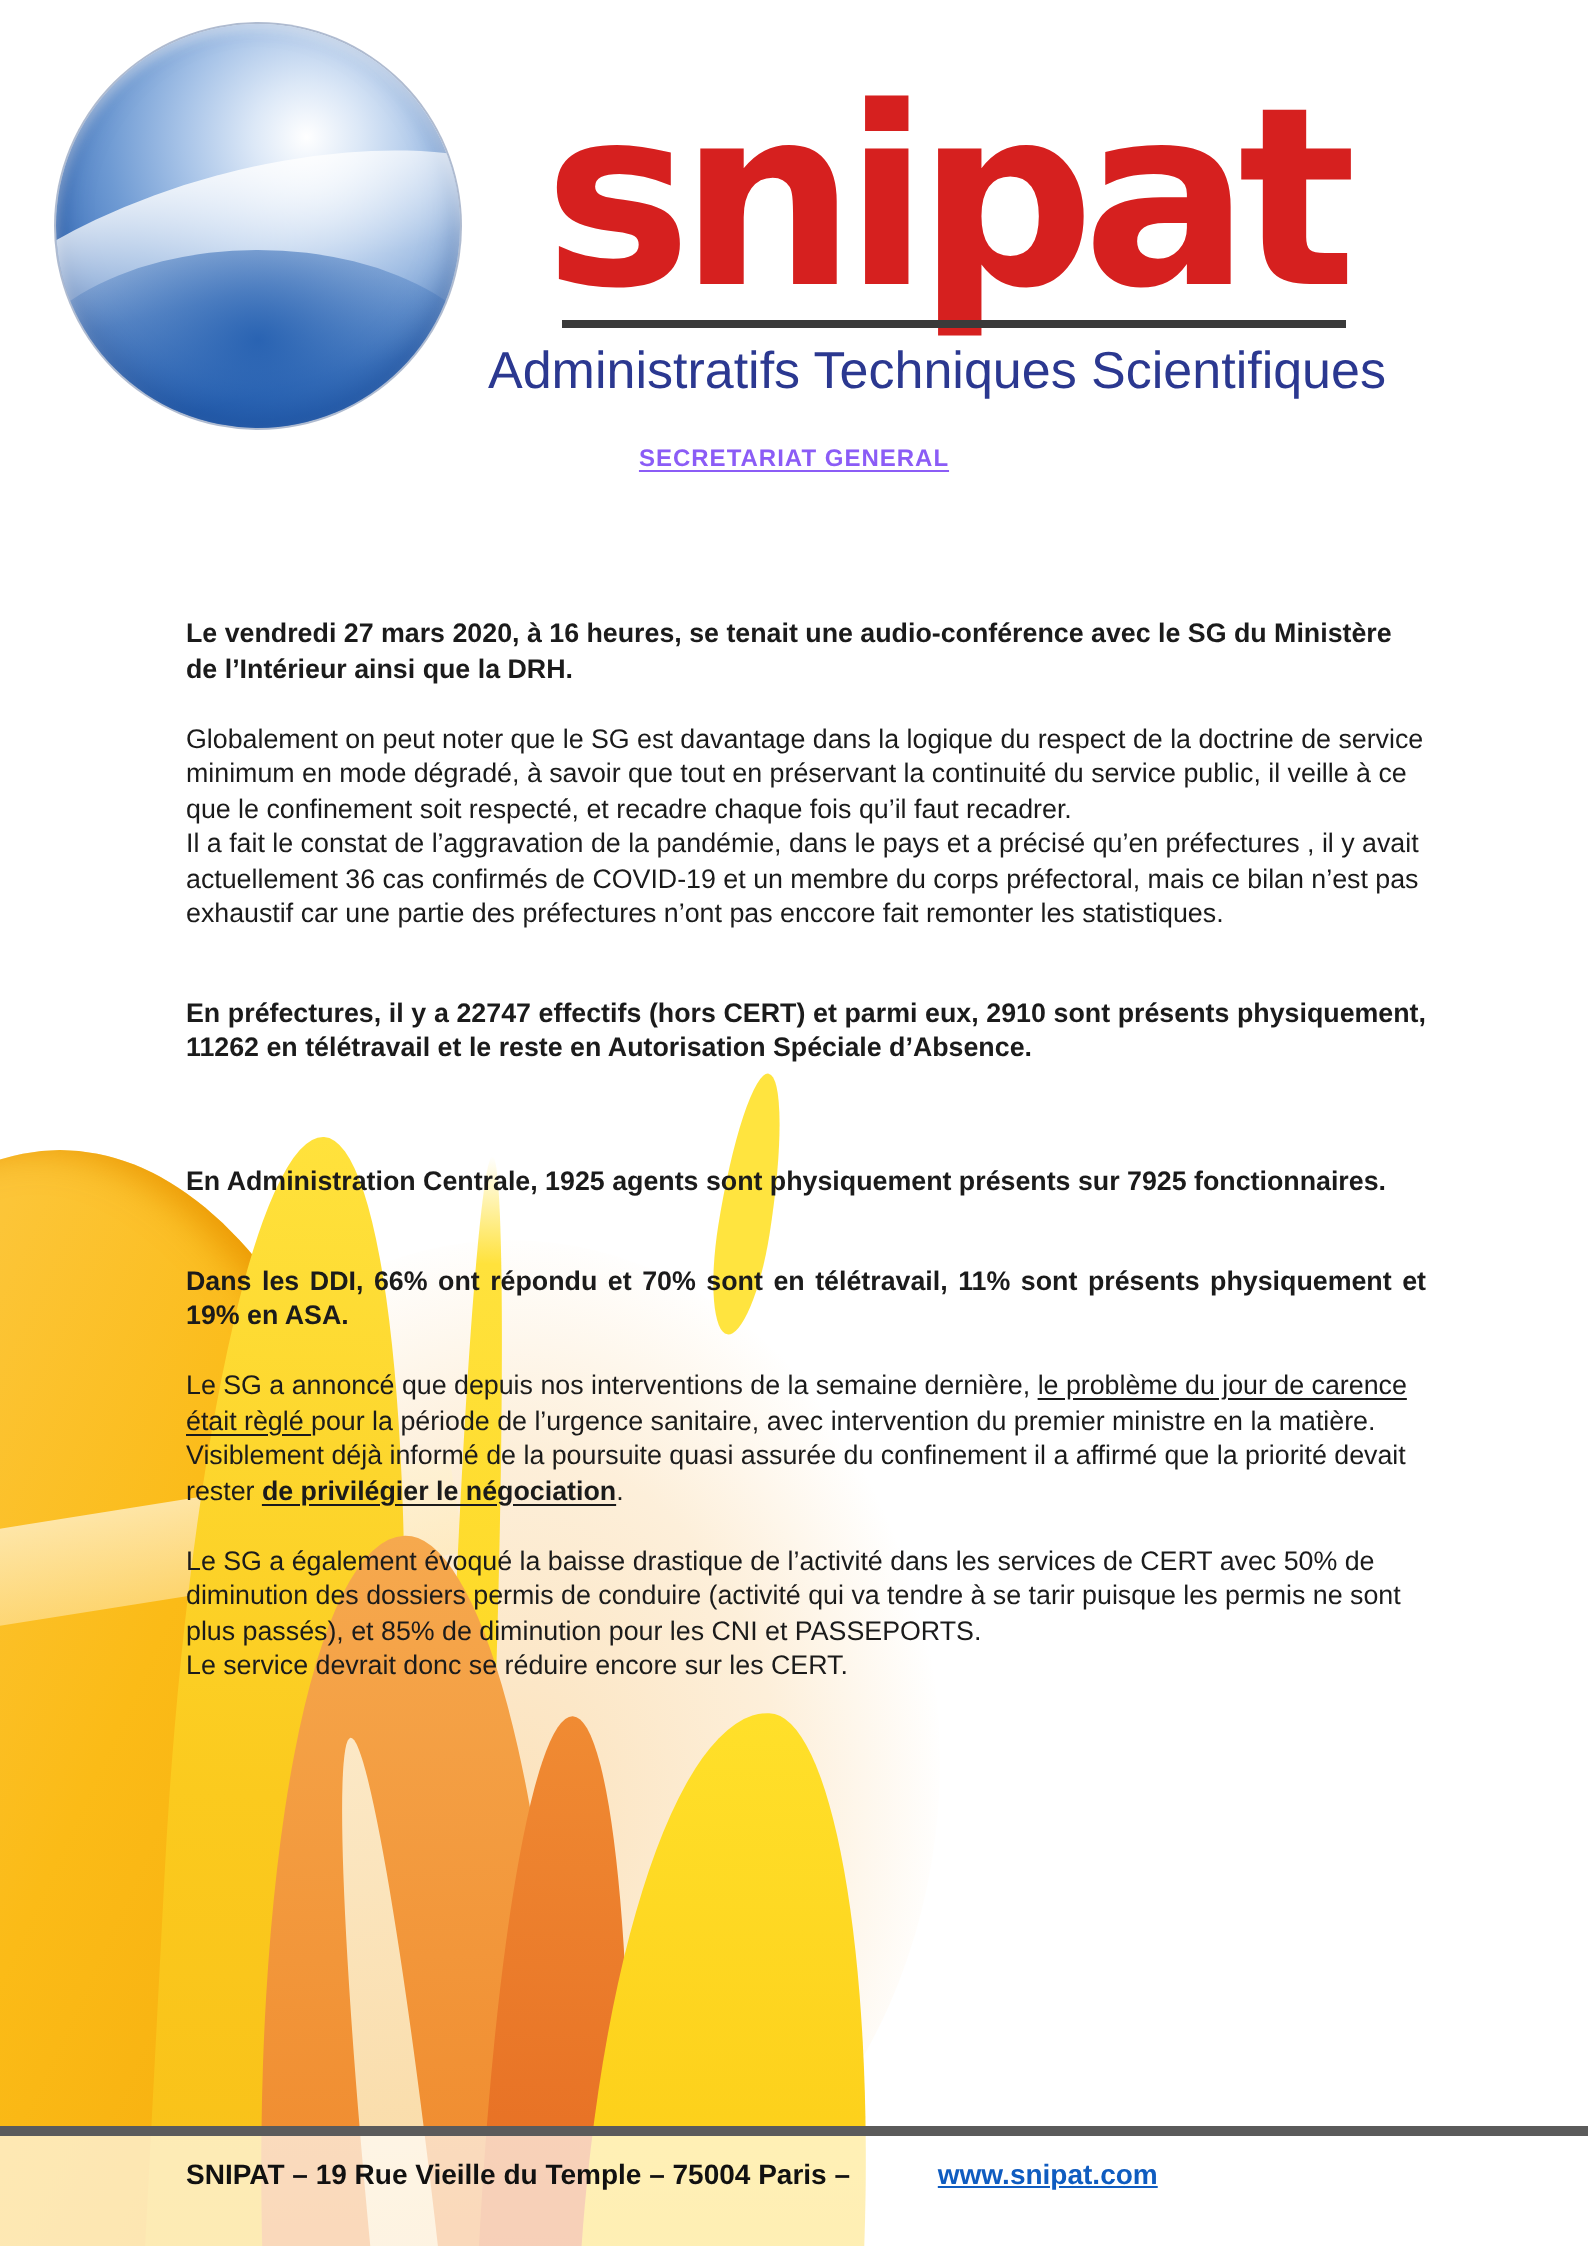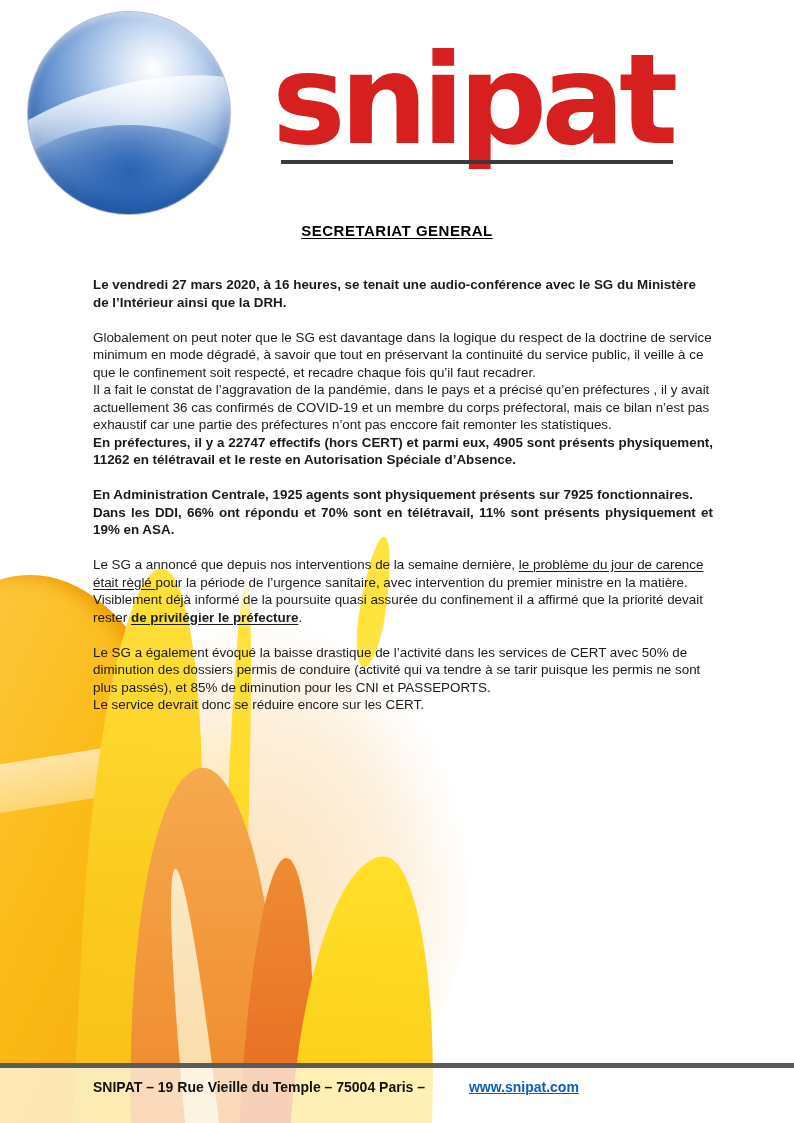--- a/index.html
+++ b/index.html
@@ -84,31 +84,31 @@
     font-family:"DejaVu Sans", sans-serif; font-weight:bold;
     font-size:124px; line-height:1; letter-spacing:-6px; color:#D6201F;
   }
   .brand-rule { position:absolute; left:281px; top:160px; width:392px; height:4px; background:#3A3A3A; }
   .brand-subtitle {
     position:absolute; left:244px; top:171px; width:520px;
     font-size:26px; line-height:1.15; color:#2B3890; white-space:nowrap;
   }
   .section-title {
     position:absolute; left:0; top:222px; width:100%; text-align:center;
-    font-size:15px; font-weight:bold; letter-spacing:.5px; color:#000000;
+    font-size:12px; font-weight:bold; letter-spacing:.5px; color:#8b5cf6;
     text-decoration:underline; text-underline-offset:2px;
   }
 
   
   .body-text {
     position:absolute; left:93px; top:276px; width:620px; z-index:2;
     font-size:13.4px; line-height:17.5px;
   }
   .para { margin:0; }
-  .para.bold { font-weight:bold; }
+  .para.bold { font-weight:bold;margin-top:32px; }
   .para.justify { text-align:justify; }
   .spacer { height:17.5px; margin:0; }
   .b { font-weight:bold; }
   .u { text-decoration:underline; text-underline-offset:2px; }
 
   
   .footer-band { position:absolute; left:0; right:0; top:1068px; height:55px; background:rgba(255,255,255,.68); z-index:1; }
   .footer-rule { position:absolute; left:0; right:0; top:1063px; height:5px; background:#5B5B5B; z-index:2; }
   .footer-text {
     position:absolute; left:93px; top:1079px; z-index:3; margin:0;
@@ -131,35 +131,36 @@
     <div class="flame f-redorange"></div>
     <div class="flame f-cream"></div>
     <div class="flame f-yellow-big"></div>
     <div class="flame f-yellow-streak"></div>
   </div>
 
   <div class="header">
     <div class="sphere"></div>
     <div class="brand-name">snipat</div>
     <div class="brand-rule"></div>
+    <div class="brand-subtitle">Administratifs Techniques Scientifiques</div>
     <div class="section-title">SECRETARIAT GENERAL</div>
   </div>
 
   <main class="body-text" id="doc-body">
       <p class="para bold"><span>Le vendredi 27 mars 2020, à 16 heures, se tenait une audio-conférence avec le SG du Ministère de l’Intérieur ainsi que la DRH.</span></p>
       <p class="spacer"></p>
       <p class="para"><span>Globalement on peut noter que le SG est davantage dans la logique du respect de la doctrine de service minimum en mode dégradé, à savoir que tout en préservant la continuité du service public, il veille à ce que le confinement soit respecté, et recadre chaque fois qu’il faut recadrer.</span></p>
       <p class="para"><span>Il a fait le constat de l’aggravation de la pandémie, dans le pays et a précisé qu’en préfectures , il y avait actuellement 36 cas confirmés de COVID-19 et un membre du corps préfectoral, mais ce bilan n’est pas exhaustif car une partie des préfectures n’ont pas enccore fait remonter les statistiques.</span></p>
-      <p class="para bold justify"><span>En préfectures, il y a 22747 effectifs (hors CERT) et parmi eux, 4905 sont présents physiquement, 11262 en télétravail et le reste en Autorisation Spéciale d’Absence.</span></p>
+      <p class="para bold justify"><span>En préfectures, il y a 22747 effectifs (hors CERT) et parmi eux, 2910 sont présents physiquement, 11262 en télétravail et le reste en Autorisation Spéciale d’Absence.</span></p>
       <p class="spacer"></p>
       <p class="para bold justify"><span>En Administration Centrale, 1925 agents sont physiquement présents sur 7925 fonctionnaires.</span></p>
       <p class="para bold justify"><span>Dans les DDI, 66% ont répondu et 70% sont en télétravail, 11% sont présents physiquement et 19% en ASA.</span></p>
       <p class="spacer"></p>
       <p class="para"><span>Le SG a annoncé que depuis nos interventions de la semaine dernière, </span><span class="u">le problème du jour de carence était règlé </span><span>pour la période de l’urgence sanitaire, avec intervention du premier ministre en la matière.</span></p>
-      <p class="para"><span>Visiblement déjà informé de la poursuite quasi assurée du confinement il a affirmé que la priorité devait rester </span><span class="b u">de privilégier le préfecture</span><span>.</span></p>
+      <p class="para"><span>Visiblement déjà informé de la poursuite quasi assurée du confinement il a affirmé que la priorité devait rester </span><span class="b u">de privilégier le négociation</span><span>.</span></p>
       <p class="spacer"></p>
       <p class="para"><span>Le SG a également évoqué la baisse drastique de l’activité dans les services de CERT avec 50% de diminution des dossiers permis de conduire (activité qui va tendre à se tarir puisque les permis ne sont plus passés), et 85% de diminution pour les CNI et PASSEPORTS.</span></p>
       <p class="para"><span>Le service devrait donc se réduire encore sur les CERT.</span></p>
     </main>
 
   <div class="footer-band"></div>
   <div class="footer-rule"></div>
   <p class="footer-text"><span>SNIPAT – 19 Rue Vieille du Temple – 75004 Paris – </span><a class="footer-link" href="#">www.snipat.com</a></p>
 
 </div>

